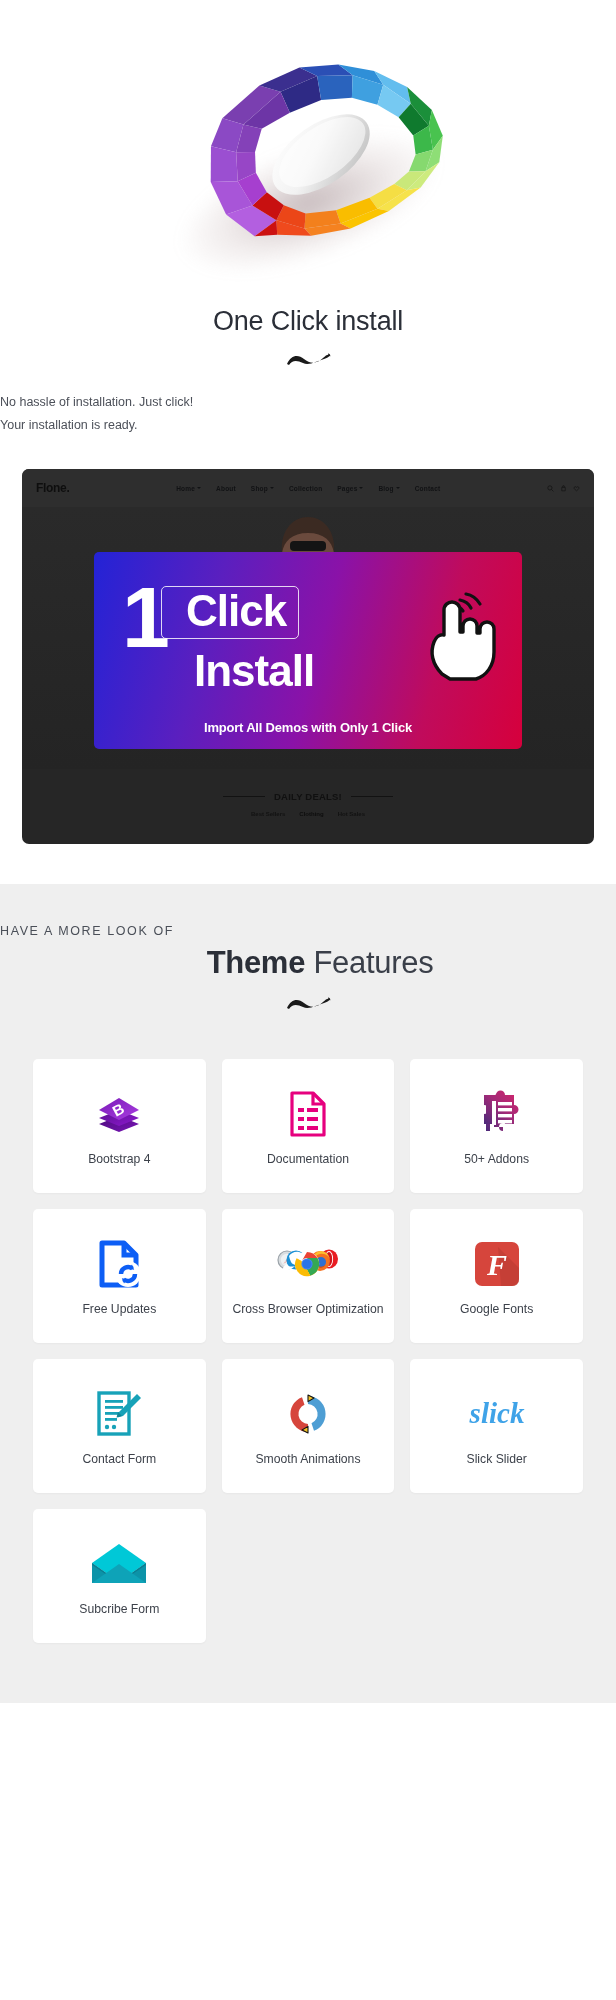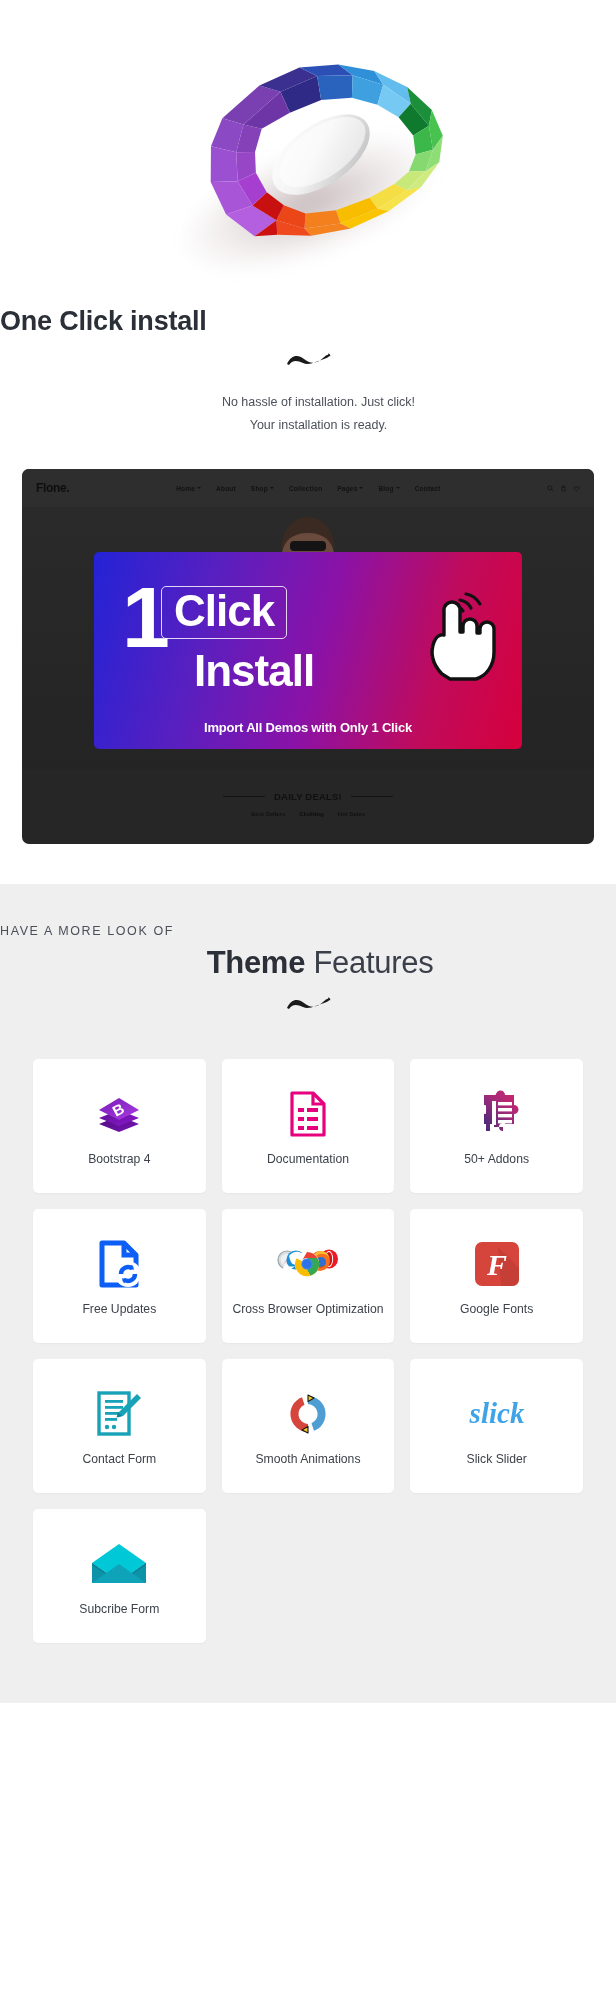--- a/index.html
+++ b/index.html
@@ -41,40 +41,40 @@
   }
   .torus {
     position: absolute;
     left: 12px; top: 24px;
     width: 318px; height: 200px;
     transform: rotate(-19deg);
   }
   .torus svg { display: block; width: 100%; height: 100%; }
 
   .install-title {
+    text-align: center;
     font-size: 27px;
-    font-weight: 700;
+    font-weight: 400;
     letter-spacing: -0.2px;
     color: #2b2f38;
     margin-top: 6px;
   }
   .divider-swirl {
     text-align: center;
     margin: 14px 0 18px;
     height: 22px;
   }
   .divider-swirl svg { display: inline-block; }
 
   .install-sub {
-    text-align: center;
+    text-align: left;
     font-size: 12.5px;
     line-height: 1.85;
     color: #4c5059;
     font-weight: 500;
-    padding-left: 21px;
   }
 
   
   .mock-wrap { padding: 32px 22px 0; }
   .mockup {
     position: relative;
     width: 100%;
     height: 375px;
     background: #262626;
     border-radius: 7px;
@@ -156,21 +156,21 @@
     line-height: 0.82;
     font-weight: 700;
     color: #fff;
     font-family: "Liberation Sans", sans-serif;
   }
   .click-box {
     position: absolute;
     left: 67px; top: 34px;
     border: 1.5px solid rgba(255,255,255,0.82);
     border-radius: 5px;
-    padding: 2px 12px 5px 12px;
+    padding: 2px 12px 5px 24px;
   }
   .click-word {
     font-size: 44px;
     line-height: 1;
     font-weight: 700;
     color: #fff;
     letter-spacing: -1px;
   }
   .install-word {
     position: absolute;

